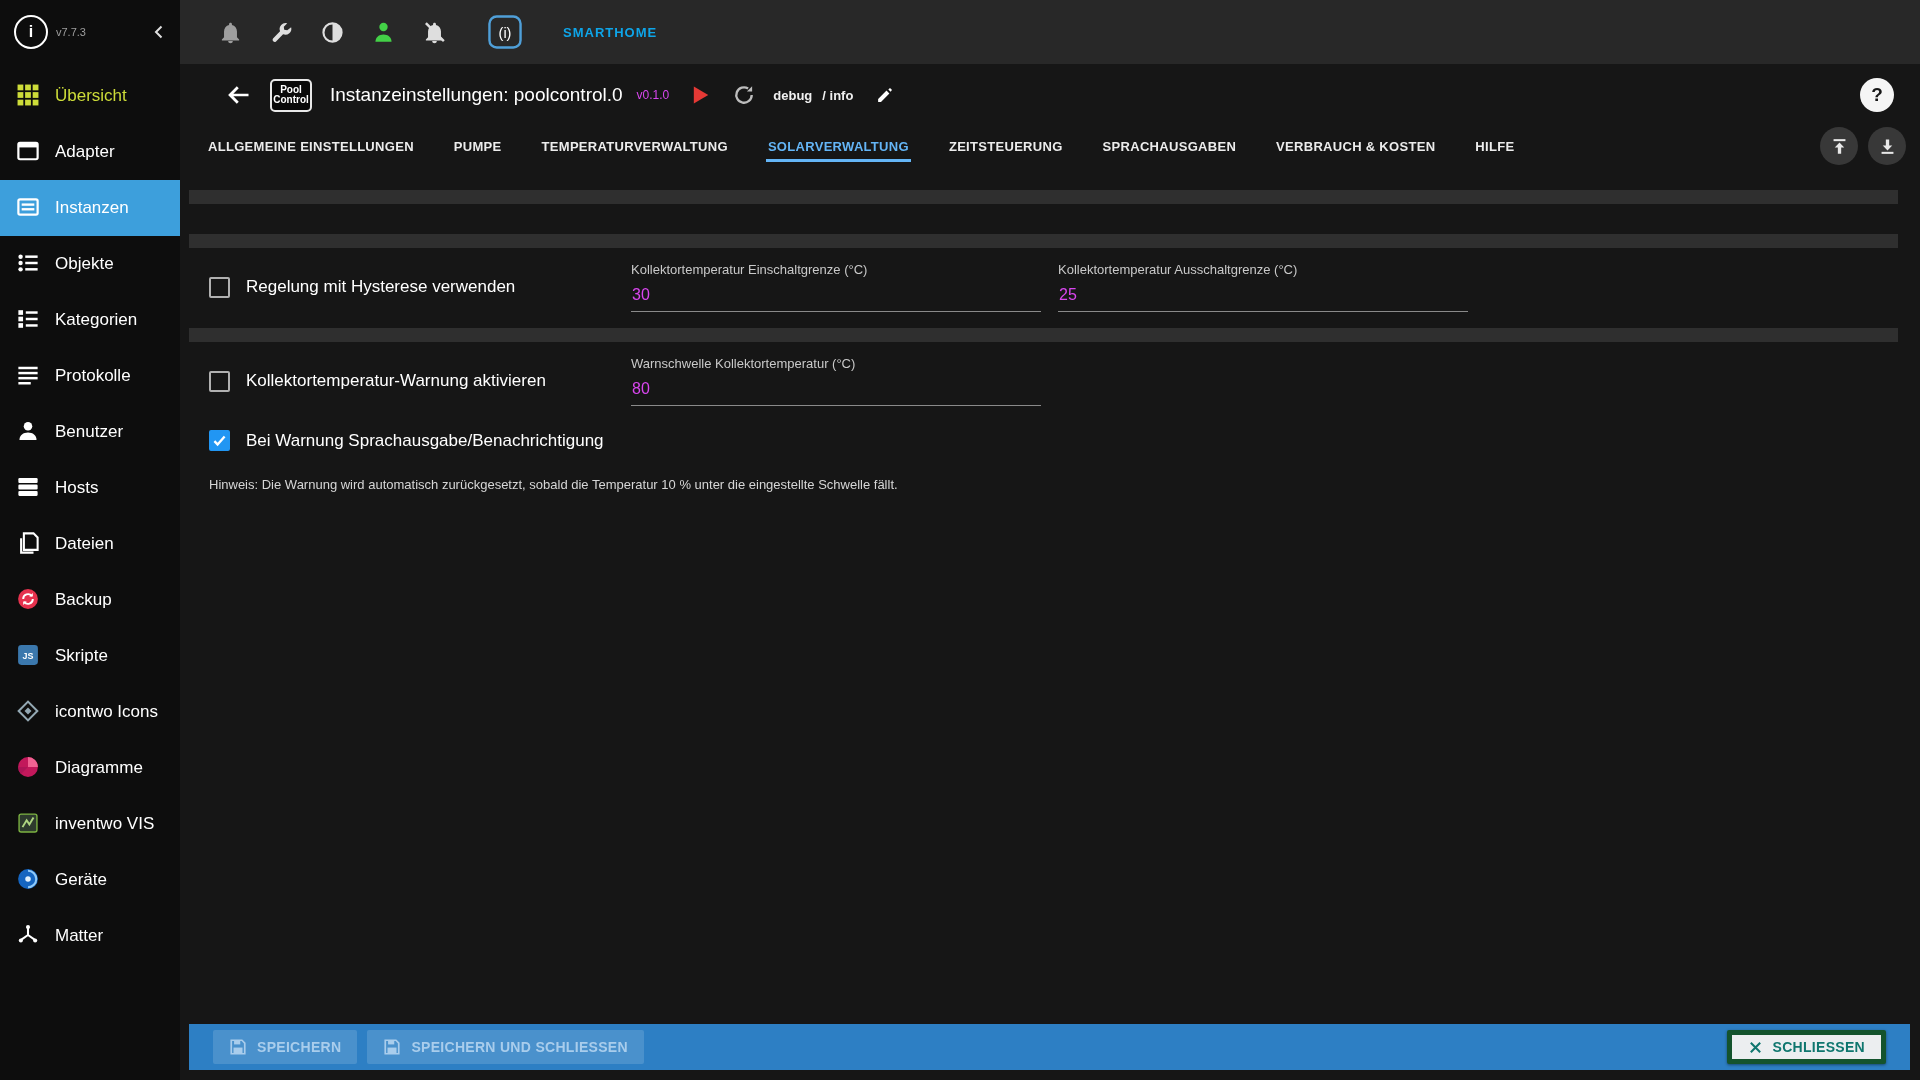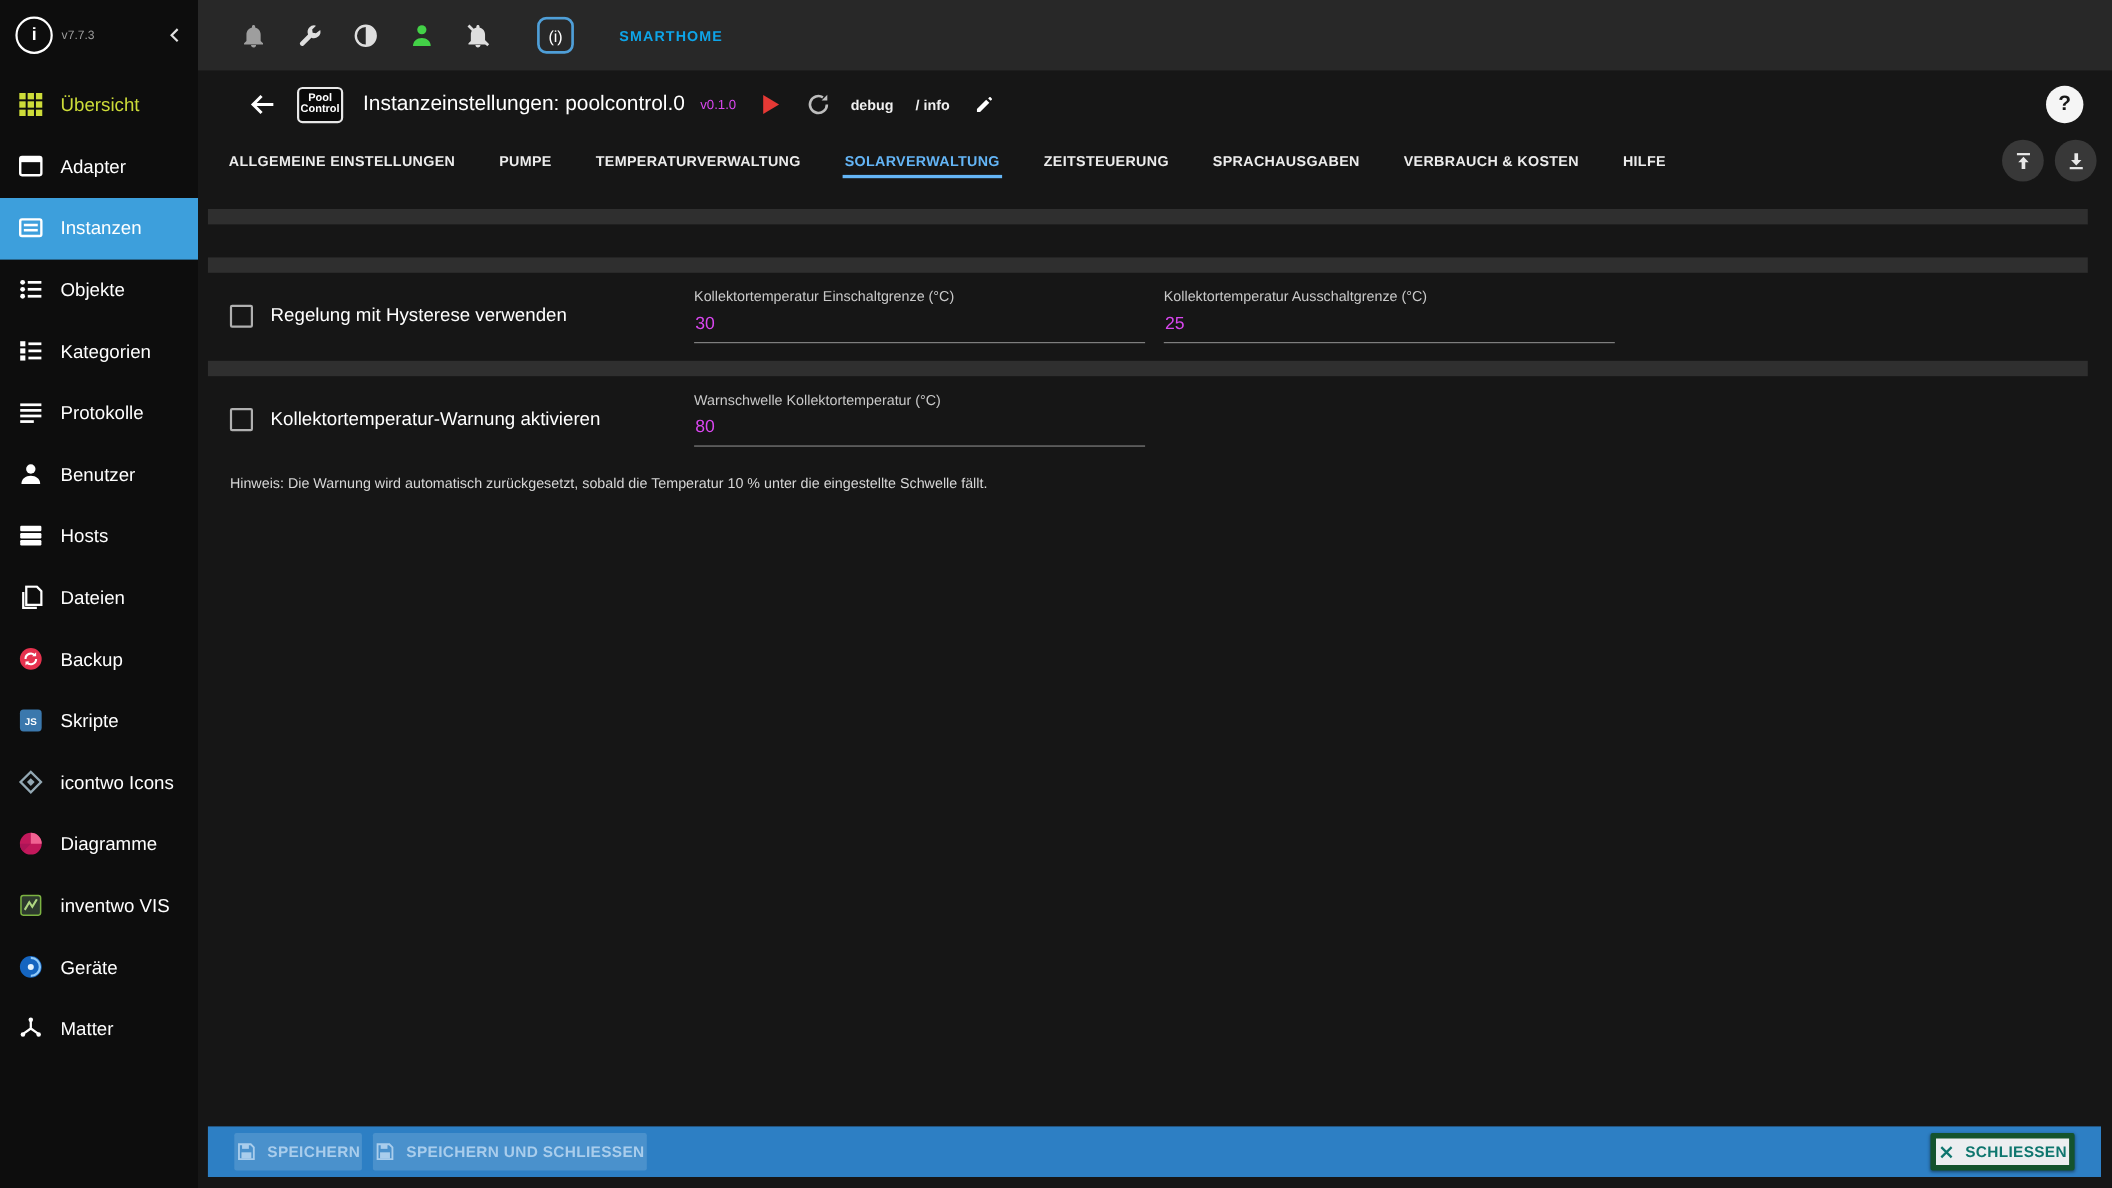--- a/index.html
+++ b/index.html
@@ -43,21 +43,21 @@
   .back-btn{width:28px;height:28px;display:flex;align-items:center;justify-content:center;color:#fff;cursor:pointer}
   .back-btn svg{width:24px;height:24px;fill:currentColor}
   .pc-logo{width:42px;height:33px;border:2px solid #e8e8e8;border-radius:5px;background:#0a0a0a;display:flex;flex-direction:column;align-items:center;justify-content:center;line-height:1.05;flex:0 0 42px}
   .pc-logo span{font-size:10px;font-weight:bold;color:#fff}
   .inst-title{font-size:19px;color:#fff}
   .inst-ver{font-size:12px;color:#d946ef;margin-left:-4px}
   .icon-btn{width:26px;height:26px;display:flex;align-items:center;justify-content:center;cursor:pointer}
   .icon-btn svg{width:22px;height:22px}
   .play{color:#e53935}
   .refresh{color:#bdbdbd}
-  .loglevel{font-size:13px;font-weight:bold;color:#f0f0f0;display:flex;gap:20px;align-items:center;margin-left:-2px}
+  .loglevel{font-size:13px;font-weight:bold;color:#f0f0f0;display:flex;gap:10px;align-items:center;margin-left:-2px}
   .pencil{color:#fff}
   .pencil svg{width:17px;height:17px}
   .spacer{flex:1}
   .help-btn{width:34px;height:34px;border-radius:50%;background:#f5f5f5;color:#161616;display:flex;align-items:center;justify-content:center;font-size:19px;font-weight:bold;cursor:pointer;margin-right:6px}
 
   
   .tabs-row{height:52px;flex:0 0 52px;display:flex;align-items:center;gap:36px;padding:0 14px 0 26px}
   .tab{font-size:13px;font-weight:bold;letter-spacing:.3px;color:#ececec;cursor:pointer;position:relative;padding:14px 2px;white-space:nowrap}
   .tab.active{color:var(--tab-active,#64b5f6)}
   .tab.active::after{content:"";position:absolute;left:0;right:0;bottom:6px;height:2.5px;background:var(--tab-active,#64b5f6)}
@@ -83,21 +83,21 @@
 
   .r-solar{margin-top:26px}
   .r-hyst{margin-top:14px}
   .r-warn{margin-top:14px}
   .r-notify{margin-top:24px}
   .d2{margin-top:30px}
   .d3{margin-top:16px}
 
   
   .footer{flex:0 0 46px;height:46px;margin:0 10px 10px 9px;background:var(--footer,#2d7fc4);display:flex;align-items:center;padding:0 24px;gap:10px;margin-top:auto}
-  .f-btn{height:34px;display:flex;align-items:center;gap:10px;padding:0 2px;font-size:14px;font-weight:bold;letter-spacing:.3px;border-radius:2px;cursor:pointer}
+  .f-btn{height:34px;display:flex;align-items:center;gap:10px;padding:0 16px;font-size:14px;font-weight:bold;letter-spacing:.3px;border-radius:2px;cursor:pointer}
   .f-btn svg{width:18px;height:18px}
   .f-btn.disabled{background:rgba(255,255,255,.14);color:#a9cdec}
   .f-btn.close{margin-left:auto;background:#eceef0;color:#0f766e;border:5px solid #14532d;box-shadow:0 1px 3px rgba(0,0,0,.45)}
   .f-btn.close svg{width:15px;height:15px}
 </style>
 </head>
 <body>
 
 <div class="app">
 
@@ -439,20 +439,30 @@
               <span class="cb"></span>
               <span class="cb-label">Kollektortemperatur-Warnung aktivieren</span>
             </div>
           </div>
           <div class="field">
             <label>Warnschwelle Kollektortemperatur (°C)</label>
             <input type="text" spellcheck="false" value="80" style="">
           </div>
         </div>
 
+        <div class="row r-notify">
+          <div class="check-row checked">
+            <span class="cb">
+                <svg viewBox="0 0 16 16">
+                  <path d="M3.2 8.6l3 3.1 6.6-7.4" fill="none" stroke="#fff" stroke-width="2.2"></path>
+                </svg>
+              </span>
+            <span class="cb-label">Bei Warnung Sprachausgabe/Benachrichtigung</span>
+          </div>
+        </div>
 
         <div class="hint">Hinweis: Die Warnung wird automatisch zurückgesetzt, sobald die Temperatur 10 % unter die eingestellte Schwelle fällt.</div>
 
       </div>
 
       <footer class="footer">
         <span class="f-btn disabled">
           <svg viewBox="0 0 16 16">
               <path d="M2 2h9.5L14 4.5V14H2z" fill="none" stroke="currentColor" stroke-width="1.5"></path>
               <rect x="4.5" y="2.5" width="5.5" height="3.2" fill="currentColor"></rect>

